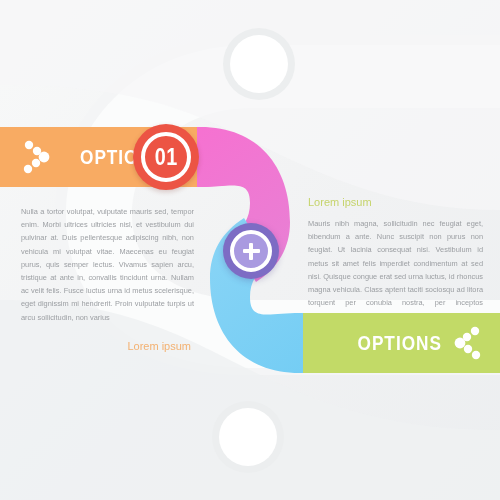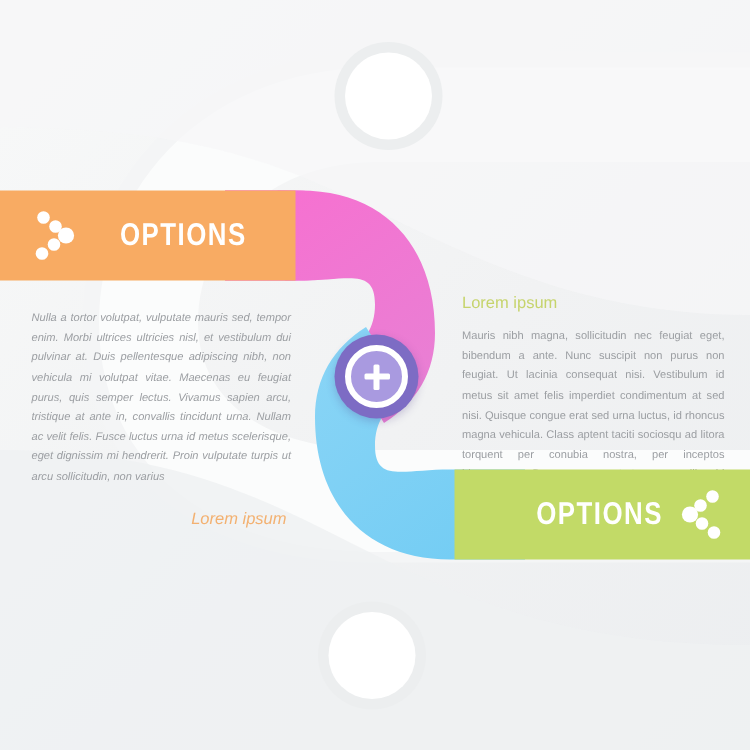--- a/index.html
+++ b/index.html
@@ -164,21 +164,20 @@
     font-size: 11px;
     color: #c6d46c;
     font-family: "Liberation Sans", sans-serif;
     margin: 0 0 9px 0;
   }
 
   #block-left {
     left: 21px; top: 205px;
     width: 173px;
     text-align: justify;
-    font-style: italic;
   }
   #block-left .sub-label {
     margin-top: 16px;
     text-align: right;
     padding-right: 3px;
   }
   #block-right {
     left: 308px; top: 196px;
     width: 175px;
     text-align: justify;
@@ -267,20 +266,25 @@
     <svg class="dots-icon" viewBox="0 0 36 40" xmlns="http://www.w3.org/2000/svg">
       <circle cx="9" cy="8" r="4.2" fill="#ffffff"></circle>
       <circle cx="17" cy="14" r="4.2" fill="#ffffff"></circle>
       <circle cx="24" cy="20" r="5.4" fill="#ffffff"></circle>
       <circle cx="16" cy="26" r="4.2" fill="#ffffff"></circle>
       <circle cx="8" cy="32" r="4.2" fill="#ffffff"></circle>
     </svg>
     <span class="banner-label">OPTIONS</span>
   </div>
 
+  <div class="badge" id="badge-01">
+    <div class="badge-inner-ring">
+      <span class="badge-num">01</span>
+    </div>
+  </div>
 
   <div class="badge" id="badge-plus">
     <div class="badge-inner-ring">
       <span class="plus-glyph"></span>
     </div>
   </div>
 
   <div class="banner banner-bottom">
     <span class="banner-label">OPTIONS</span>
     <svg class="dots-icon" viewBox="0 0 36 40" xmlns="http://www.w3.org/2000/svg">

